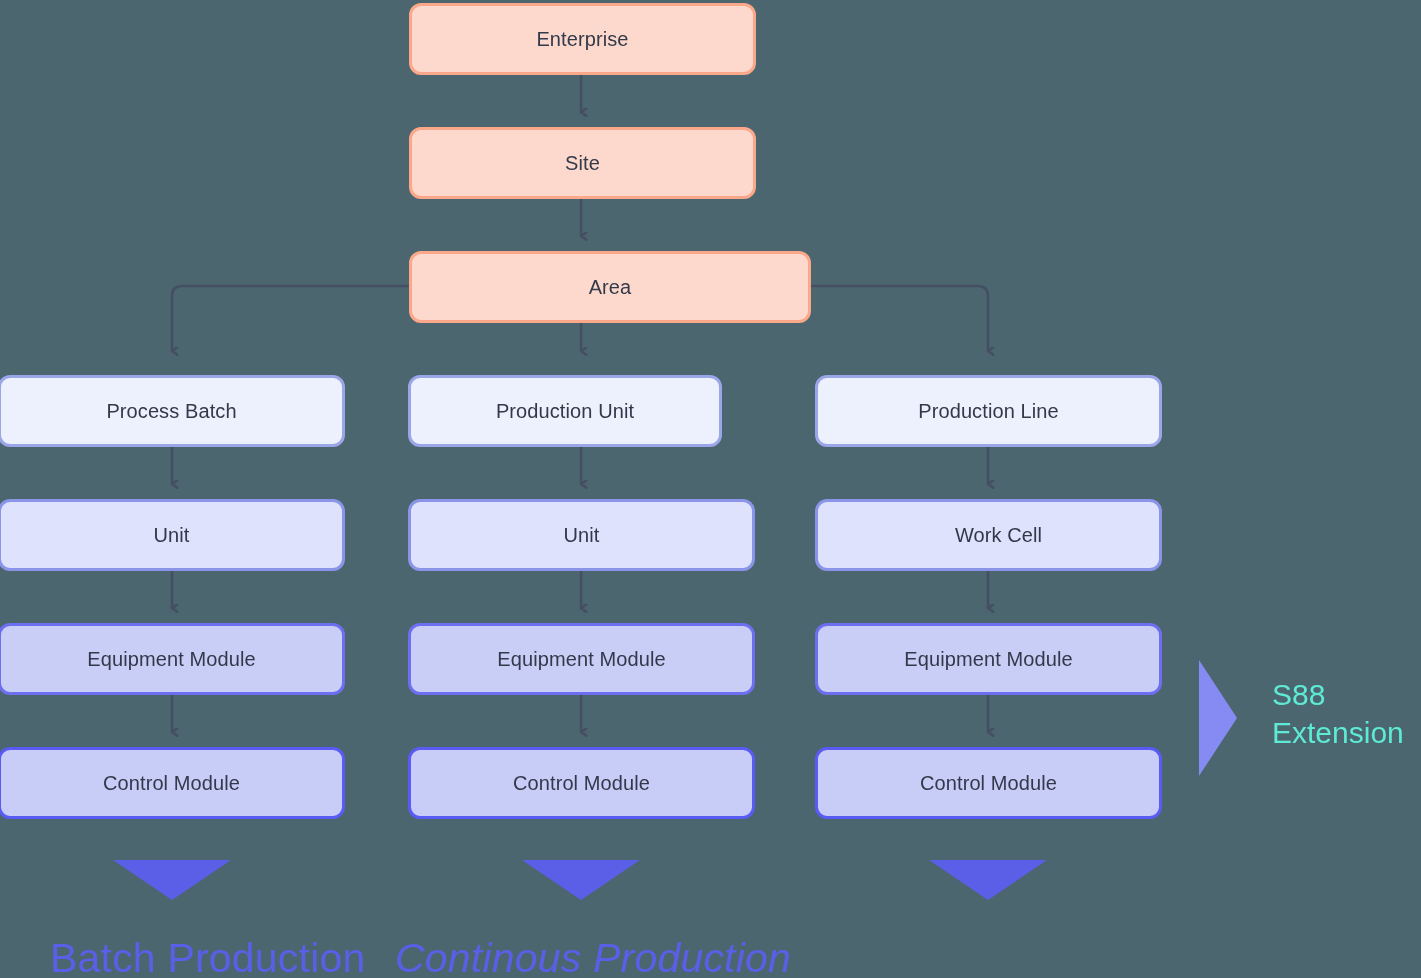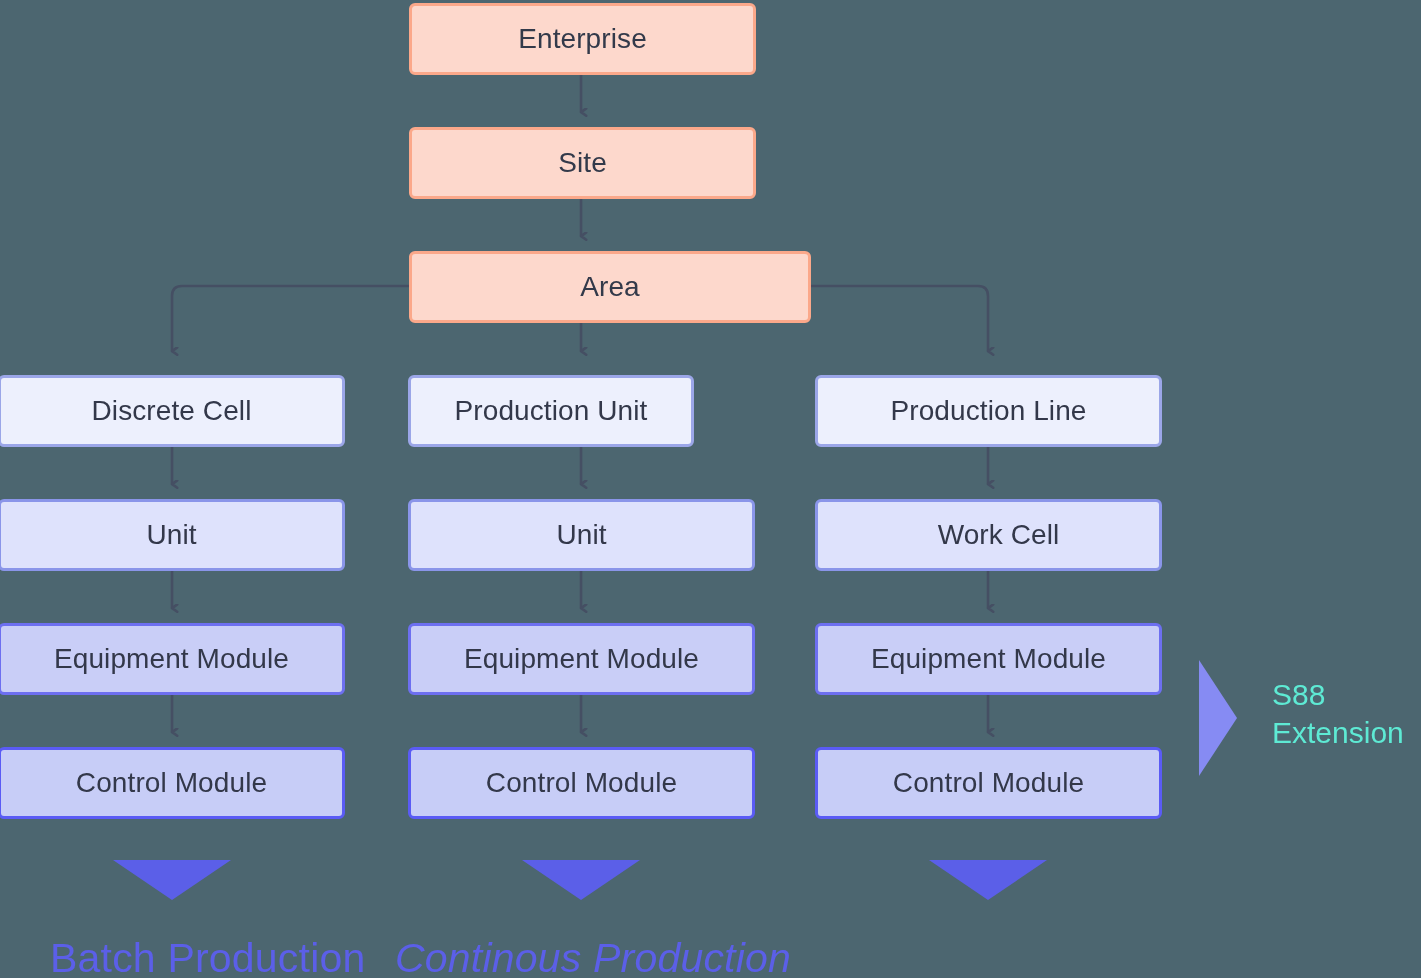--- a/index.html
+++ b/index.html
@@ -11,27 +11,27 @@
     position: relative;
     width: 1421px;
     height: 978px;
     background: #4c6670;
     font-family: "Liberation Sans", sans-serif;
     overflow: hidden;
   }
   .node {
     position: absolute;
     box-sizing: border-box;
-    border-radius: 6px;
+    border-radius: 12px;
     display: flex;
     align-items: center;
     justify-content: center;
     text-align: center;
     color: #33384a;
-    font-size: 28px;
+    font-size: 20px;
     line-height: 1.1;
     letter-spacing: 0.1px;
   }
   .node.orange {
     background: #fdd8cc;
     border: 3px solid #fba88a;
     color: #333a4a;
   }
   .node.tier1 {
     background: #edf0fd;
@@ -122,33 +122,33 @@
 
   <div class="node orange" style="left:409px; top:127px; width:347px; height:72px;">
     <span>Site</span>
   </div>
 
   <div class="node orange" style="left:409px; top:251px; width:402px; height:72px;">
     <span>Area</span>
   </div>
 
   <div class="node tier1" style="left:-2px; top:375px; width:347px; height:72px;">
-    <span>Discrete Cell</span>
+    <span>Process Batch</span>
   </div>
   <div class="node tier2" style="left:-2px; top:499px; width:347px; height:72px;">
     <span>Unit</span>
   </div>
   <div class="node tier3" style="left:-2px; top:623px; width:347px; height:72px;">
     <span>Equipment Module</span>
   </div>
   <div class="node tier4" style="left:-2px; top:747px; width:347px; height:72px;">
     <span>Control Module</span>
   </div>
 
-  <div class="node tier1" style="left:408px; top:375px; width:286px; height:72px;">
+  <div class="node tier1" style="left:408px; top:375px; width:314px; height:72px;">
     <span>Production Unit</span>
   </div>
   <div class="node tier2" style="left:408px; top:499px; width:347px; height:72px;">
     <span>Unit</span>
   </div>
   <div class="node tier3" style="left:408px; top:623px; width:347px; height:72px;">
     <span>Equipment Module</span>
   </div>
   <div class="node tier4" style="left:408px; top:747px; width:347px; height:72px;">
     <span>Control Module</span>

